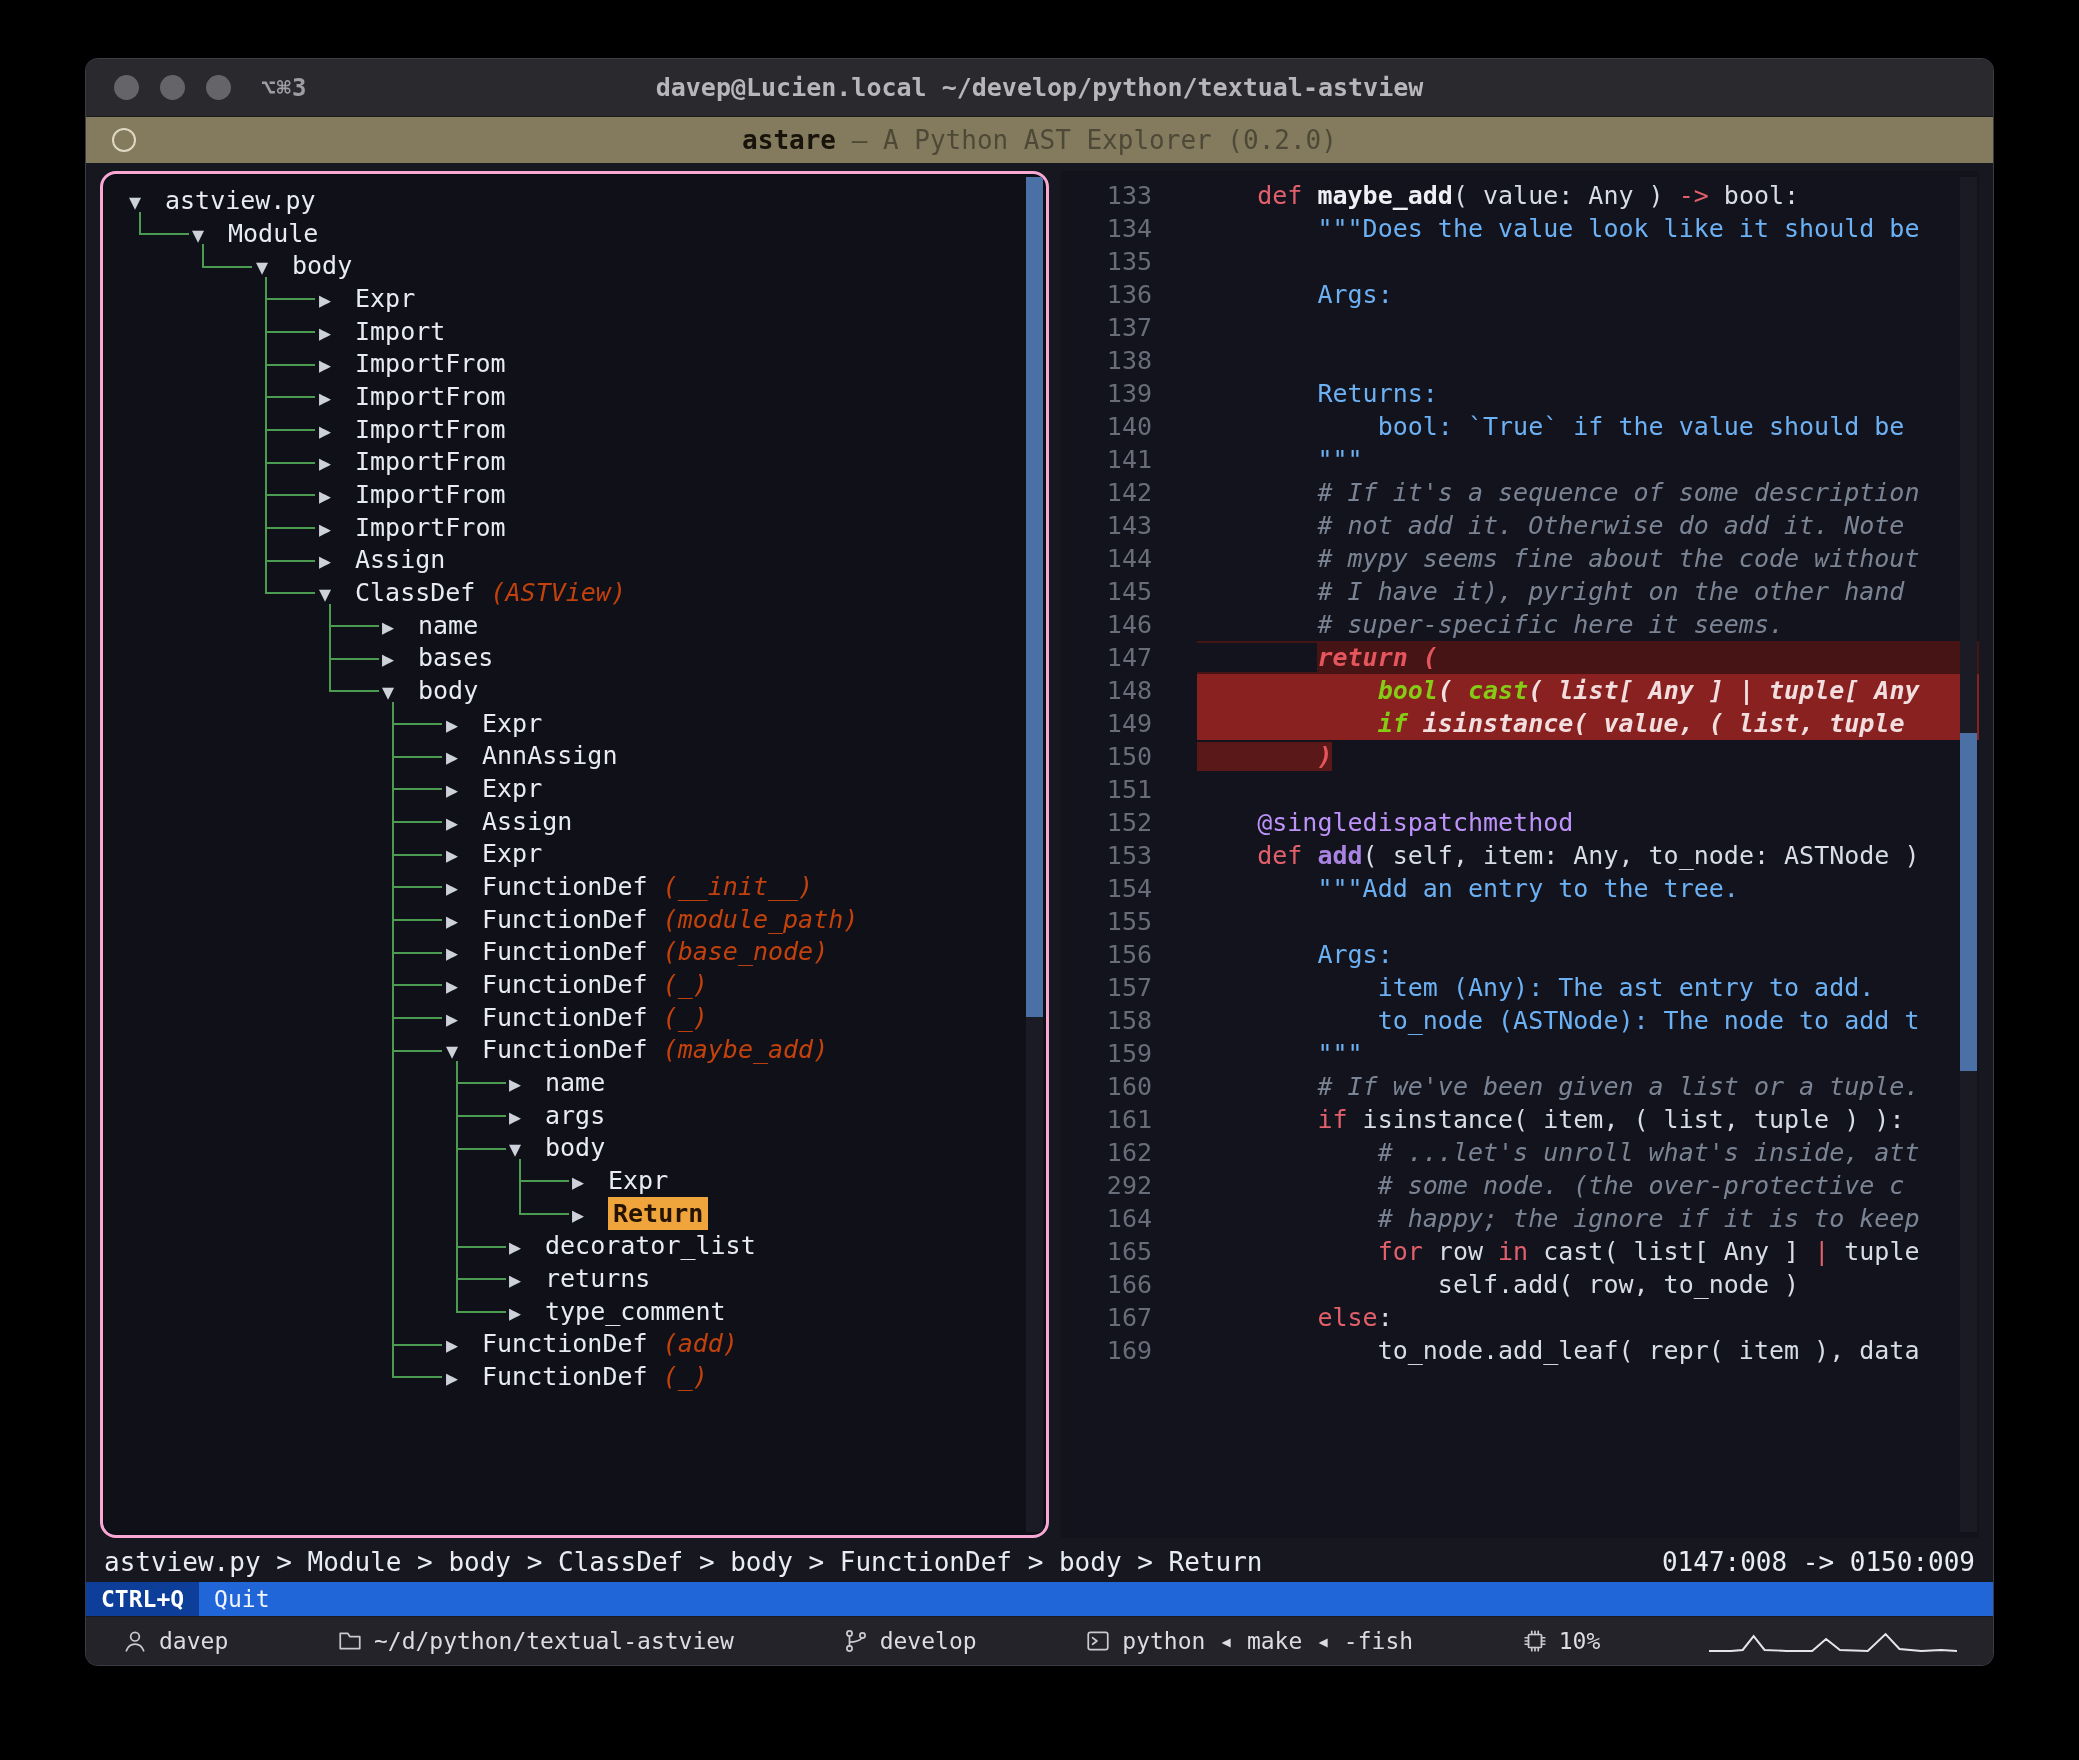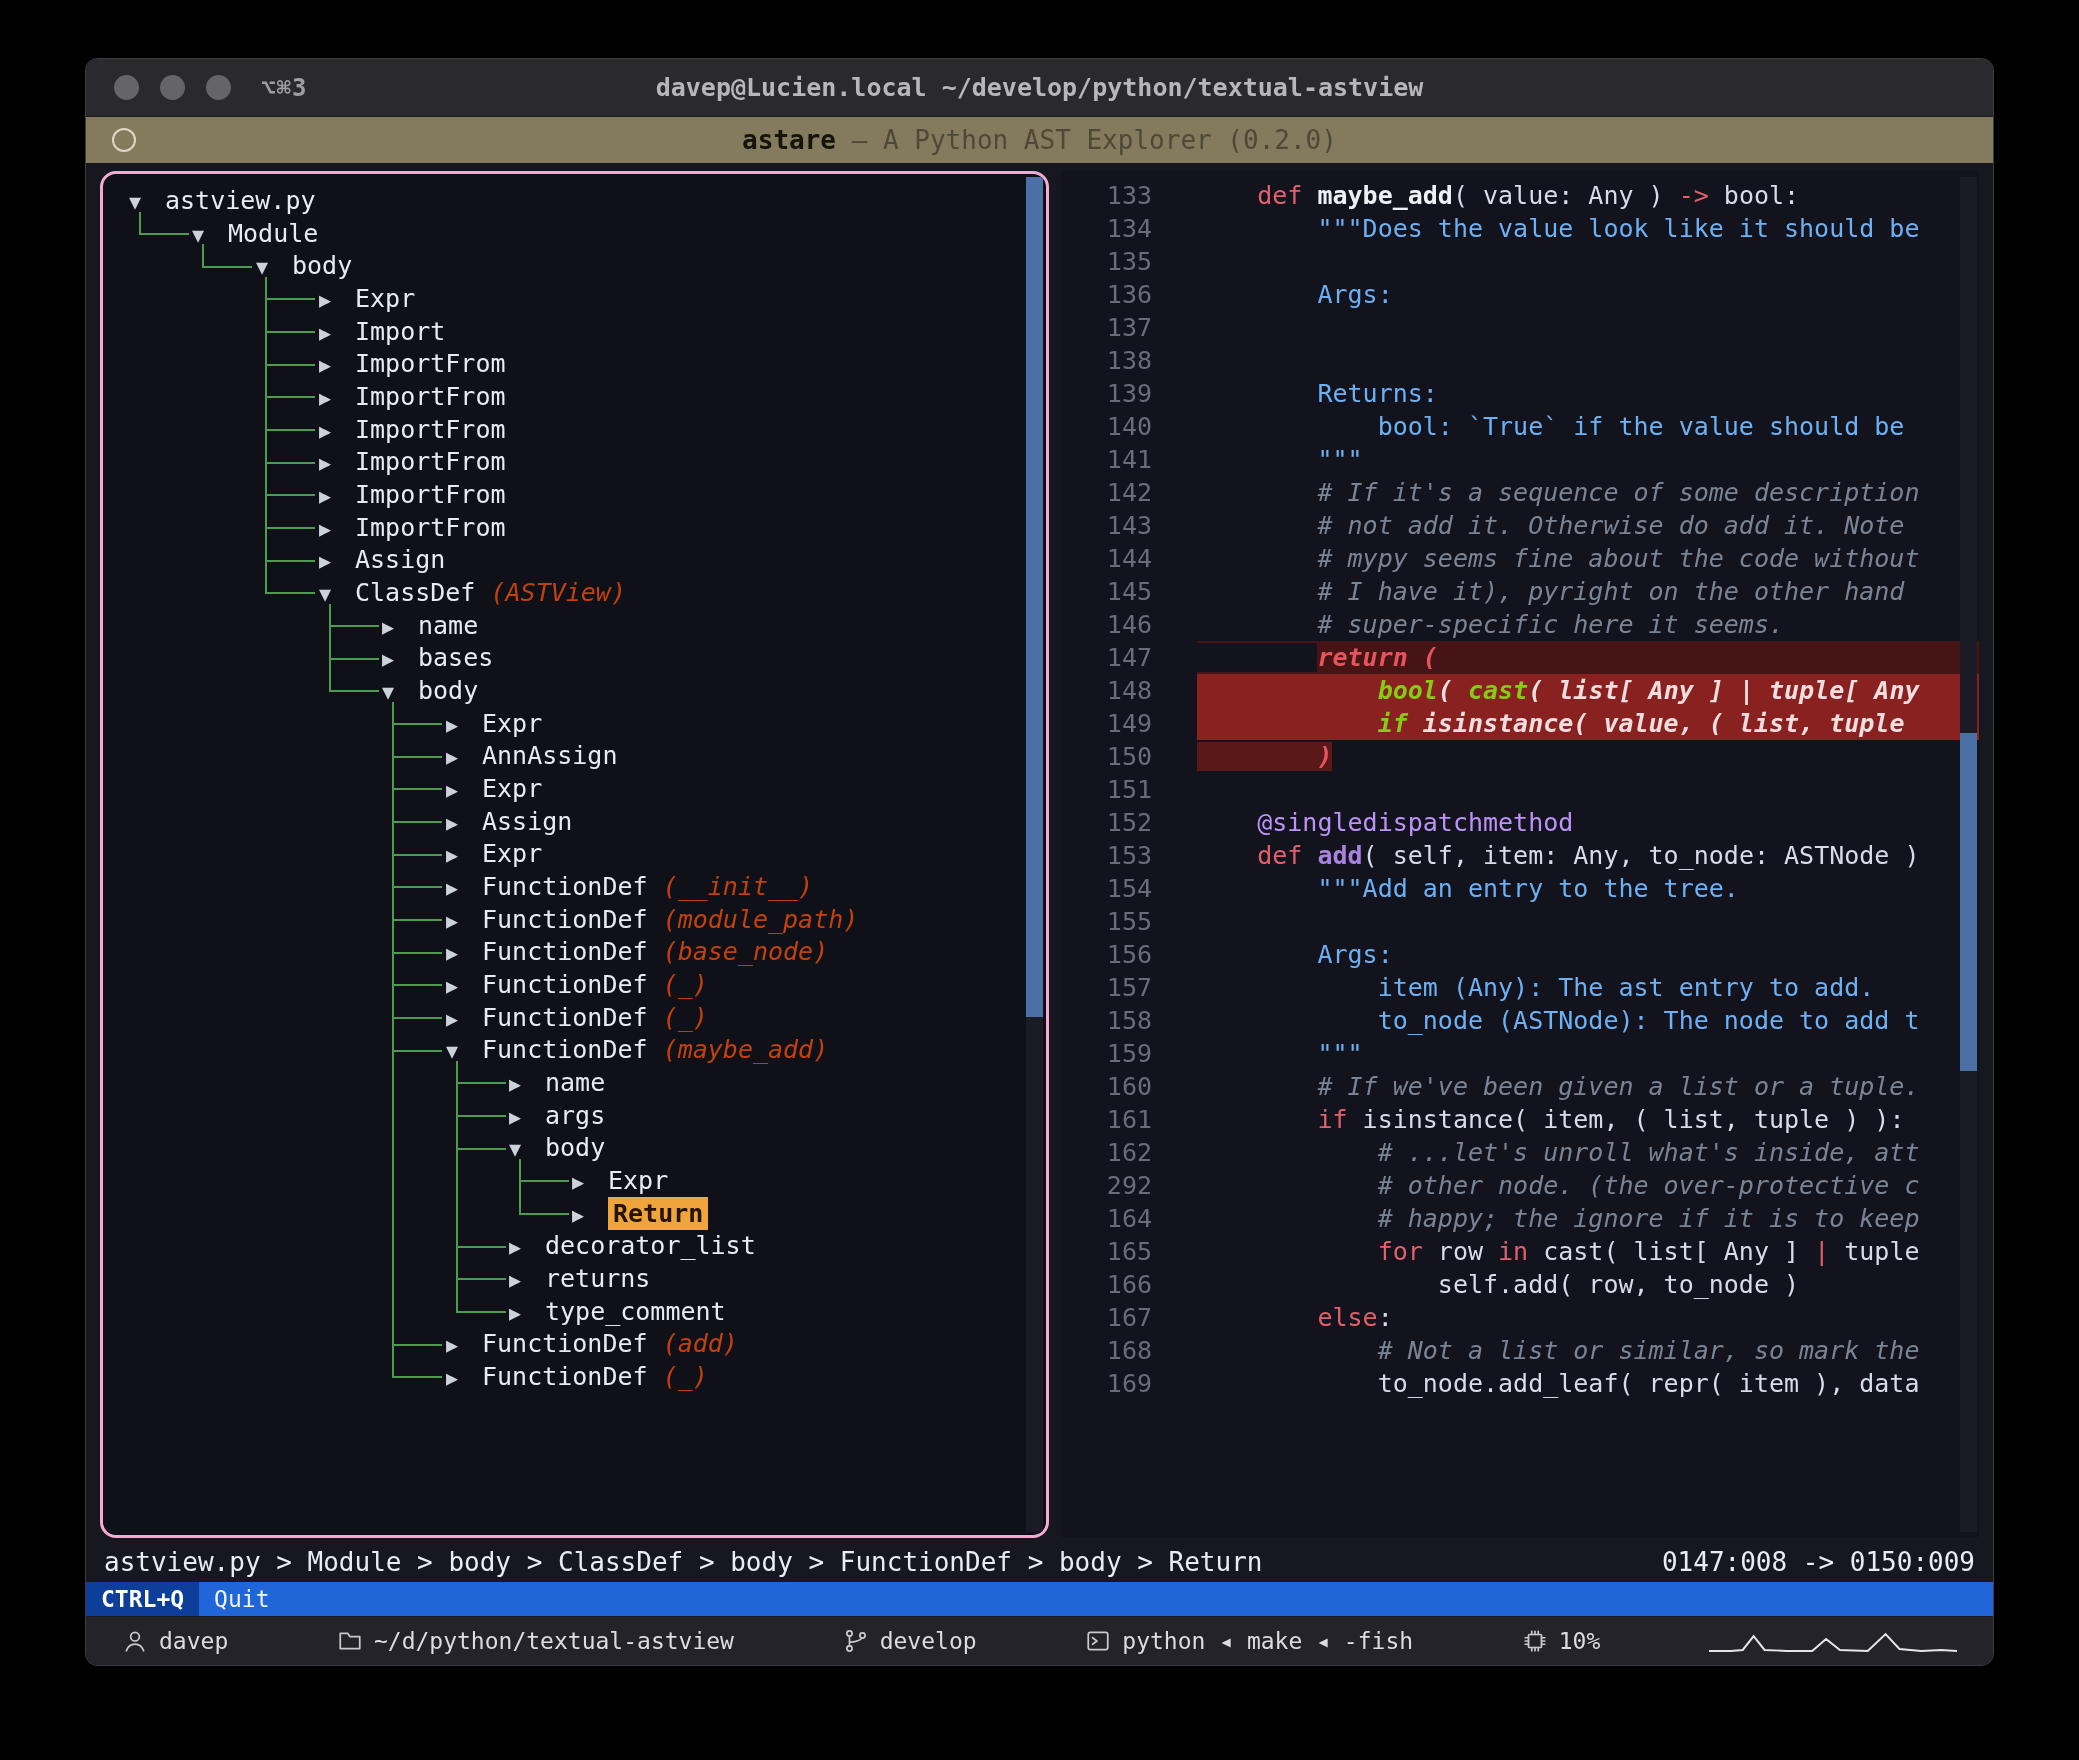--- a/index.html
+++ b/index.html
@@ -306,41 +306,37 @@
           <div class="cline">
             <span class="cnum">161</span>
             <span class="ccode"><span class="tk-t">        </span><span class="tk-k">if</span><span class="tk-t"> isinstance( item, ( list, tuple ) ):</span></span>
           </div>
           <div class="cline">
             <span class="cnum">162</span>
             <span class="ccode"><span class="tk-t">            </span><span class="tk-c"># ...let's unroll what's inside, att</span></span>
           </div>
           <div class="cline">
             <span class="cnum">292</span>
-            <span class="ccode"><span class="tk-t">            </span><span class="tk-c"># other node. (the over-protective c</span></span>
+            <span class="ccode"><span class="tk-t">            </span><span class="tk-c"># some node. (the over-protective c</span></span>
           </div>
           <div class="cline">
             <span class="cnum">164</span>
             <span class="ccode"><span class="tk-t">            </span><span class="tk-c"># happy; the ignore if it is to keep</span></span>
           </div>
           <div class="cline">
             <span class="cnum">165</span>
             <span class="ccode"><span class="tk-t">            </span><span class="tk-k">for</span><span class="tk-t"> row </span><span class="tk-k">in</span><span class="tk-t"> cast( list[ Any ] </span><span class="tk-k">|</span><span class="tk-t"> tuple</span></span>
           </div>
           <div class="cline">
             <span class="cnum">166</span>
             <span class="ccode"><span class="tk-t">                </span><span class="tk-t">self.add( row, to_node )</span></span>
           </div>
           <div class="cline">
             <span class="cnum">167</span>
             <span class="ccode"><span class="tk-t">        </span><span class="tk-k">else</span><span class="tk-t">:</span></span>
-          </div>
-          <div class="cline">
-            <span class="cnum">168</span>
-            <span class="ccode"><span class="tk-t">            </span><span class="tk-c"># Not a list or similar, so mark the</span></span>
           </div>
           <div class="cline">
             <span class="cnum">169</span>
             <span class="ccode"><span class="tk-t">            </span><span class="tk-t">to_node.add_leaf( repr( item ), data</span></span>
           </div>
         </div>
       <div class="code-scroll">
         <div class="code-thumb"></div>
       </div>
     </div>

